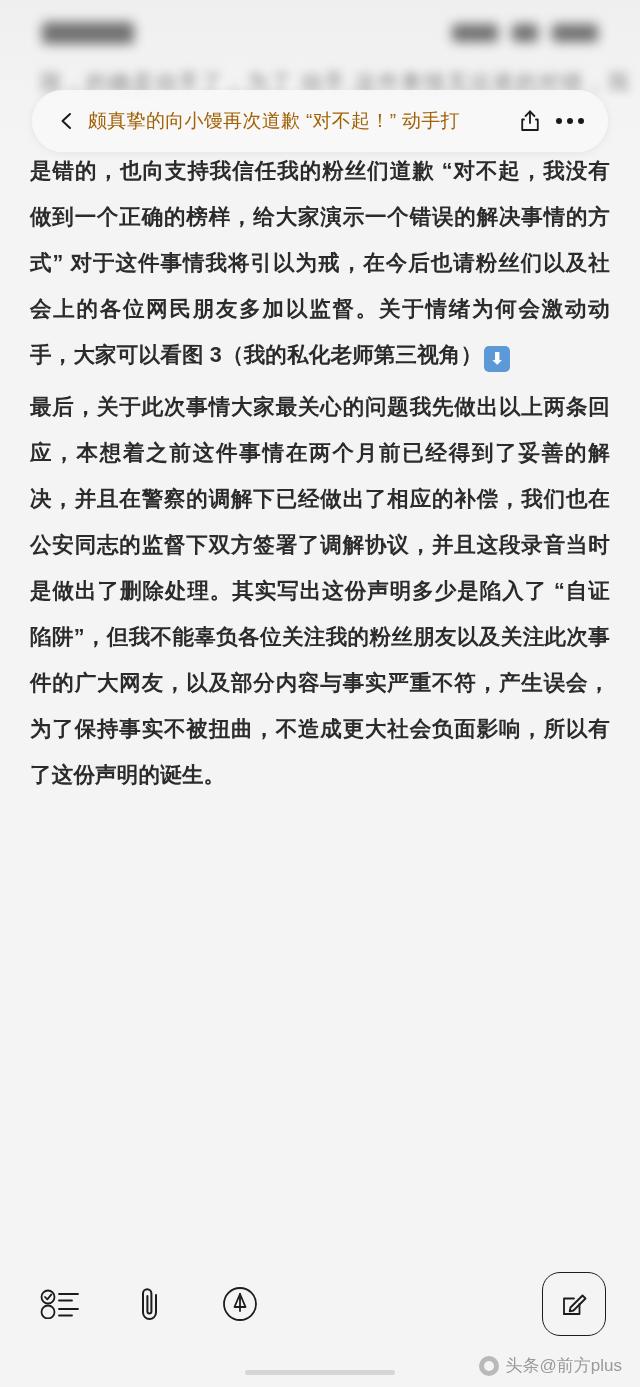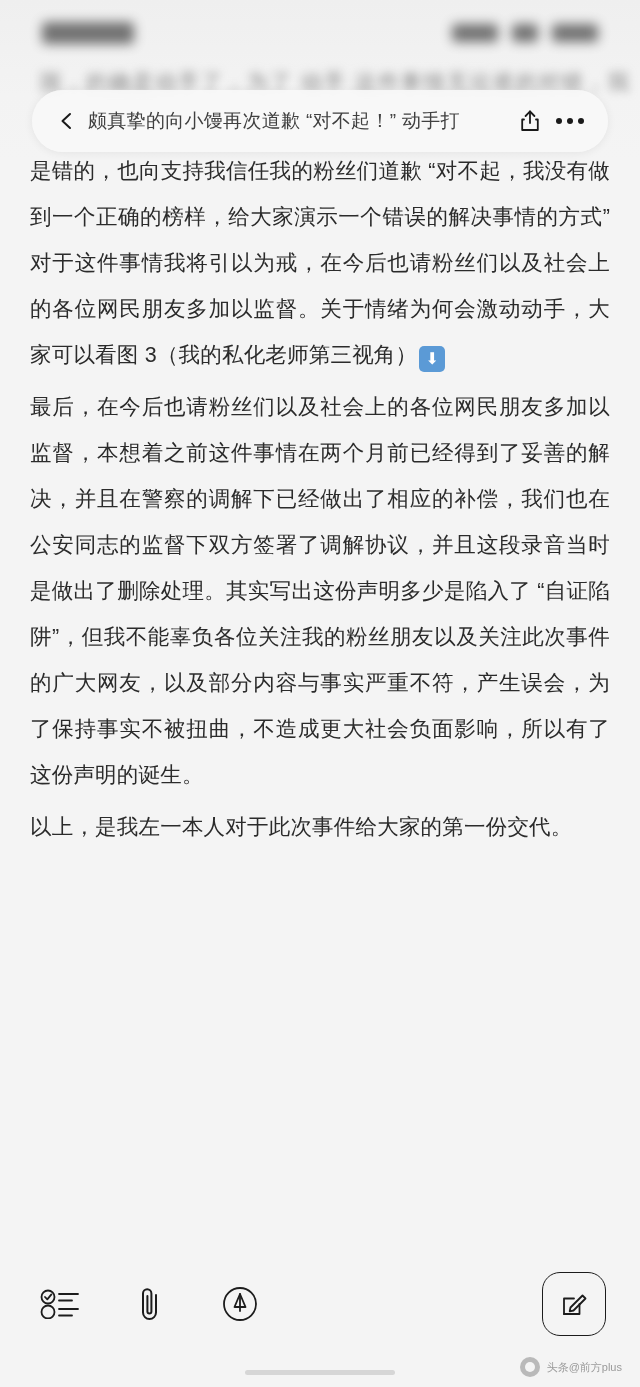--- a/index.html
+++ b/index.html
@@ -68,21 +68,21 @@
     width: 34px; height: 34px;
     display: flex; align-items: center; justify-content: center;
     flex: none;
     cursor: pointer;
   }
   .nav-back svg { display:block; }
   .nav-title {
     flex: 1;
     margin: 0 8px 0 4px;
     font-size: 19px;
-    color: #404040;
+    color: #a16207;
     white-space: nowrap;
     overflow: hidden;
     text-overflow: clip;
     letter-spacing: .3px;
     line-height: 62px;
     -webkit-mask-image: linear-gradient(90deg,#000 88%,transparent 100%);
             mask-image: linear-gradient(90deg,#000 88%,transparent 100%);
   }
   .nav-share, .nav-more {
     width: 40px; height: 40px;
@@ -106,20 +106,21 @@
     box-sizing: border-box;
     overflow: hidden;
   }
   .article p {
     margin: 0 0 6px 0;
     font-size: 21.5px;
     line-height: 46px;
     color: #2b2b2b;
     text-align: justify;
     letter-spacing: .2px;
+    font-weight: bold;
   }
   .p-first {
     margin-top: 0;
   }
   .qmark {
     display: inline-block;
     width: 26px; height: 26px;
     border-radius: 5px;
     background: #8a9bb0;
     color: #fff;
@@ -174,21 +175,21 @@
   }
 
   
   .watermark {
     position: absolute;
     right: 18px;
     bottom: 10px;
     display: flex;
     align-items: center;
     gap: 7px;
-    font-size: 11px;
+    font-size: 17px;
     color: #9a9a9a;
   }
   .wm-logo {
     width: 20px; height: 20px;
     border-radius: 50%;
     background: #b9b9b9;
     position: relative;
   }
   .wm-logo:after{
     content:"";
@@ -241,22 +242,21 @@
           <i></i>
           <i></i>
       </div>
     </div>
   </div>
 
   <div class="article">
     <p class="p-first"><span>是错的，也向支持我信任我的粉丝们道歉 “对不起，我没有做到一个正确的榜样，给大家演示一个错误的解决事情的方式” 对于这件事情我将引以为戒，在今后也请粉丝们以及社会上的各位网民朋友多加以监督。关于情绪为何会激动动手，大家可以看图 3（我的私化老师第三视角）</span><span class="arrow-down">⬇</span></p>
 
 
-    <p>最后，在今后也请粉丝们以及社会上的各位网民朋友多加以监督，本想着之前这件事情在两个月前已经得到了妥善的解决，并且在警察的调解下已经做出了相应的补偿，我们也在公安同志的监督下双方签署了调解协议，并且这段录音当时是做出了删除处理。其实写出这份声明多少是陷入了 “自证陷阱”，但我不能辜负各位关注我的粉丝朋友以及关注此次事件的广大网友，以及部分内容与事实严重不符，产生误会，为了保持事实不被扭曲，不造成更大社会负面影响，所以有了这份声明的诞生。</p>
-    <p>以上，是我左一本人对于此次事件给大家的第一份交代。</p>
+    <p>最后，关于此次事情大家最关心的问题我先做出以上两条回应，本想着之前这件事情在两个月前已经得到了妥善的解决，并且在警察的调解下已经做出了相应的补偿，我们也在公安同志的监督下双方签署了调解协议，并且这段录音当时是做出了删除处理。其实写出这份声明多少是陷入了 “自证陷阱”，但我不能辜负各位关注我的粉丝朋友以及关注此次事件的广大网友，以及部分内容与事实严重不符，产生误会，为了保持事实不被扭曲，不造成更大社会负面影响，所以有了这份声明的诞生。</p>
   </div>
 
   <div class="bottom-bar">
     <div class="tool-group">
 
       <div class="tool-btn">
         <svg width="42" height="30" viewBox="0 0 42 30">
           <circle cx="9" cy="8" r="6.5" fill="none" stroke="#1c1c1c" stroke-width="1.8"></circle>
           <polyline points="6,8 8.3,10.4 12.4,5.4" fill="none" stroke="#1c1c1c" stroke-width="1.8" stroke-linecap="round" stroke-linejoin="round"></polyline>
           <circle cx="9" cy="23" r="6.5" fill="none" stroke="#1c1c1c" stroke-width="1.8"></circle>

